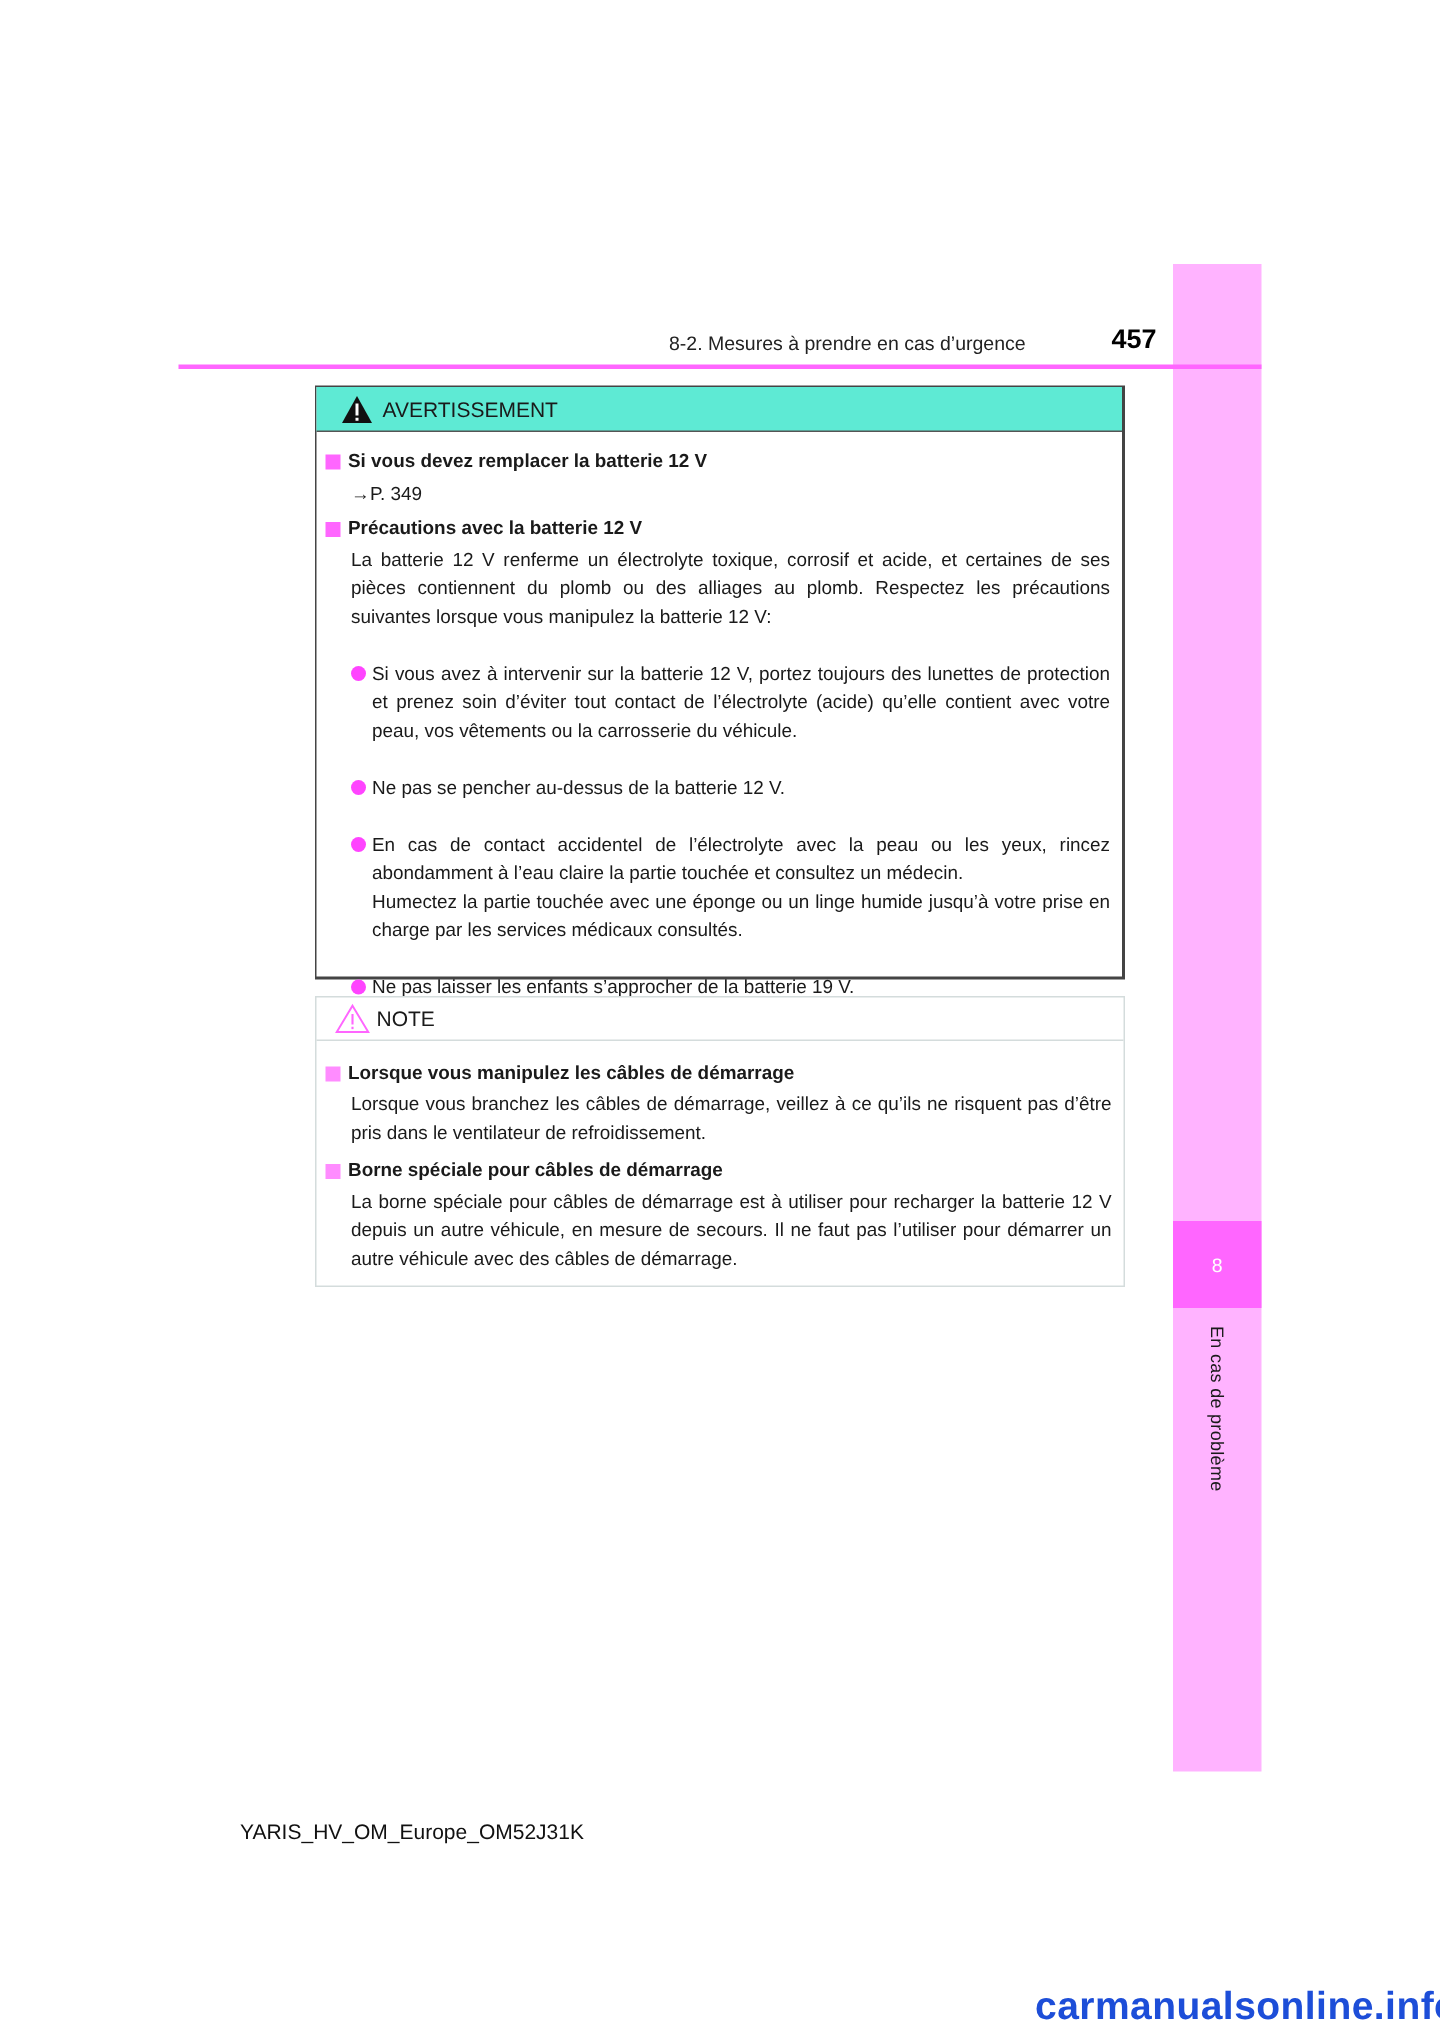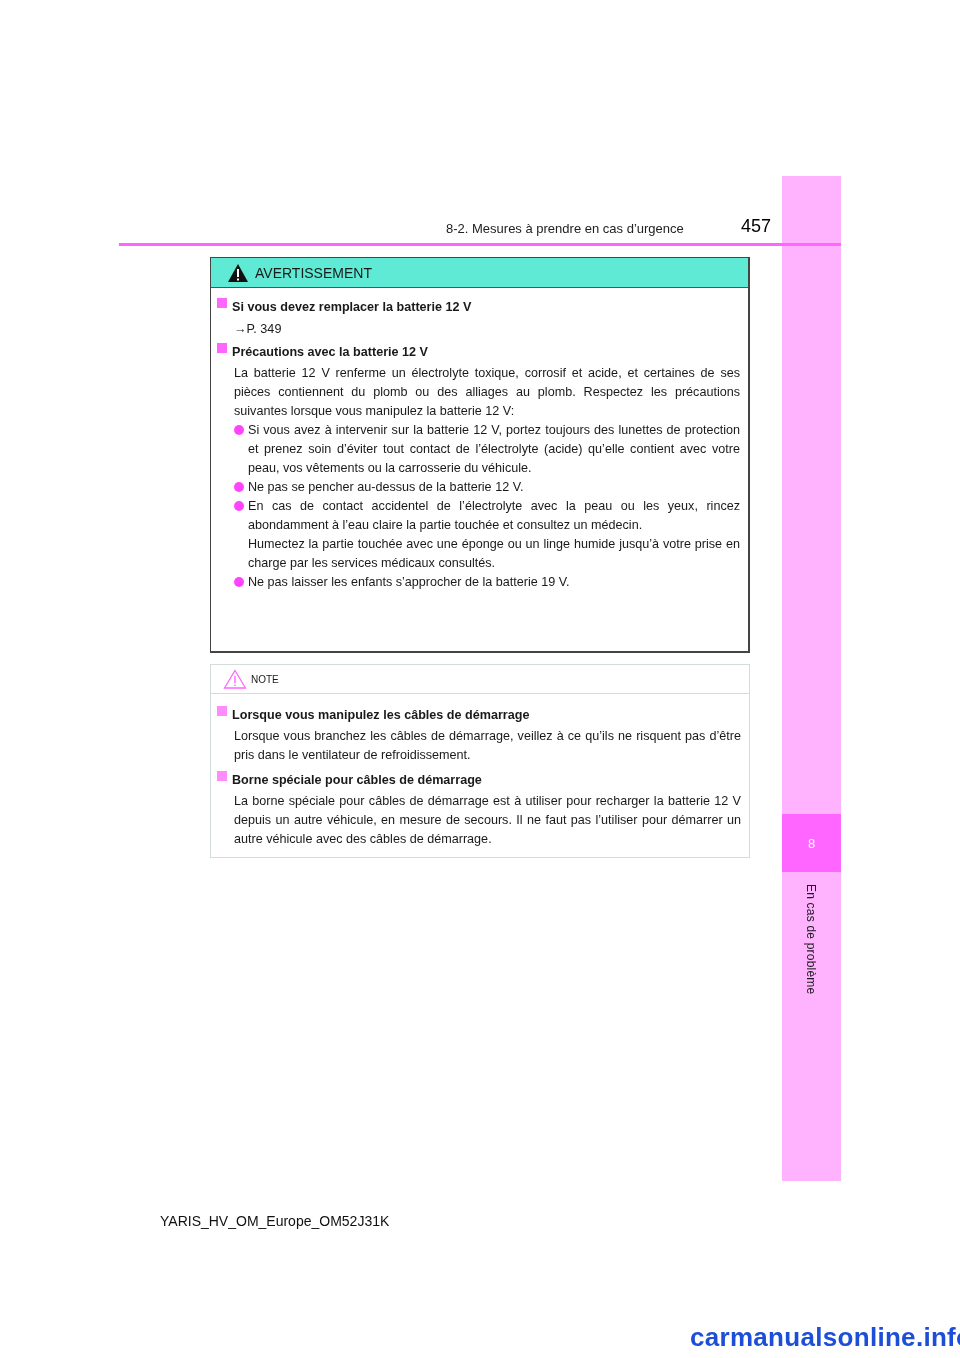--- a/index.html
+++ b/index.html
@@ -21,41 +21,41 @@
     position: absolute; left: 804px; top: 884px;
     writing-mode: vertical-rl; font-size: 12px; color: #1a1a1a; letter-spacing: 0.2px;
   }
   .header-line {
     position: absolute; left: 119px; top: 243px; width: 722px; height: 3px; background: #ff66ff;
   }
   .header-section {
     position: absolute; left: 446px; top: 221px; font-size: 13px; color: #222;
   }
   .page-number {
-    position: absolute; left: 741px; top: 216px; font-size: 18px; font-weight: normal; color: #000;
+    position: absolute; left: 741px; top: 216px; font-size: 18px; font-weight: bold; color: #000;
   }
   .box { position: absolute; left: 210px; width: 540px; box-sizing: border-box; }
   .warn-box { top: 257px; height: 396px; border: 1px solid #444; border-right-width: 2px; border-bottom-width: 2px; }
   .warn-head {
     height: 29px; background: #5eead4; border-bottom: 1px solid #555;
     display: flex; align-items: center; padding-left: 16px; font-size: 14px;
   }
   .note-box { top: 664px; height: 194px; border: 1px solid #d4dcdc; }
   .note-head {
     height: 28px; border-bottom: 1px solid #d4dcdc;
-    display: flex; align-items: center; padding-left: 12px; font-size: 10px; text-align: center;
+    display: flex; align-items: center; padding-left: 12px; font-size: 14px; text-align: center;
   }
   .head-icon { width: 22px; height: 20px; margin-right: 6px; display: inline-block; }
   .body { padding: 8px 8px 0 6px; font-size: 12.6px; line-height: 19px; }
-  .sec-title { font-weight: bold; display: flex; margin-top: 2px; }
+  .sec-title { font-weight: bold; display: flex; align-items: center; margin-top: 2px; }
   .sq { width: 10px; height: 10px; background: #ff66ff; display: inline-block; margin-right: 5px; flex: none; }
   .note-box .sq { background: #ff8cff; }
   .para { padding-left: 17px; text-align: justify; margin: 2px 0 0 0; }
   .ref { padding-left: 17px; margin-top: 3px; margin-bottom: 4px; }
-  .bullet { display: flex; padding-left: 17px; margin-top: 0; }
+  .bullet { display: flex; padding-left: 17px; margin-top: 19px; }
   .dot { width: 10px; height: 10px; border-radius: 50%; background: #ff44ff; flex: none; margin: 4px 4px 0 0; }
   .bullet-text { text-align: justify; flex: 1; }
   .gap { height: 4px; }
   .footer-id {
     position: absolute; left: 160px; top: 1213px; font-size: 14px; color: #111;
   }
   .watermark {
     position: absolute; left: 690px; top: 1322px; font-size: 26px; color: #1d4ed8; letter-spacing: 0.3px; font-weight: bold;
   }
 </style>

